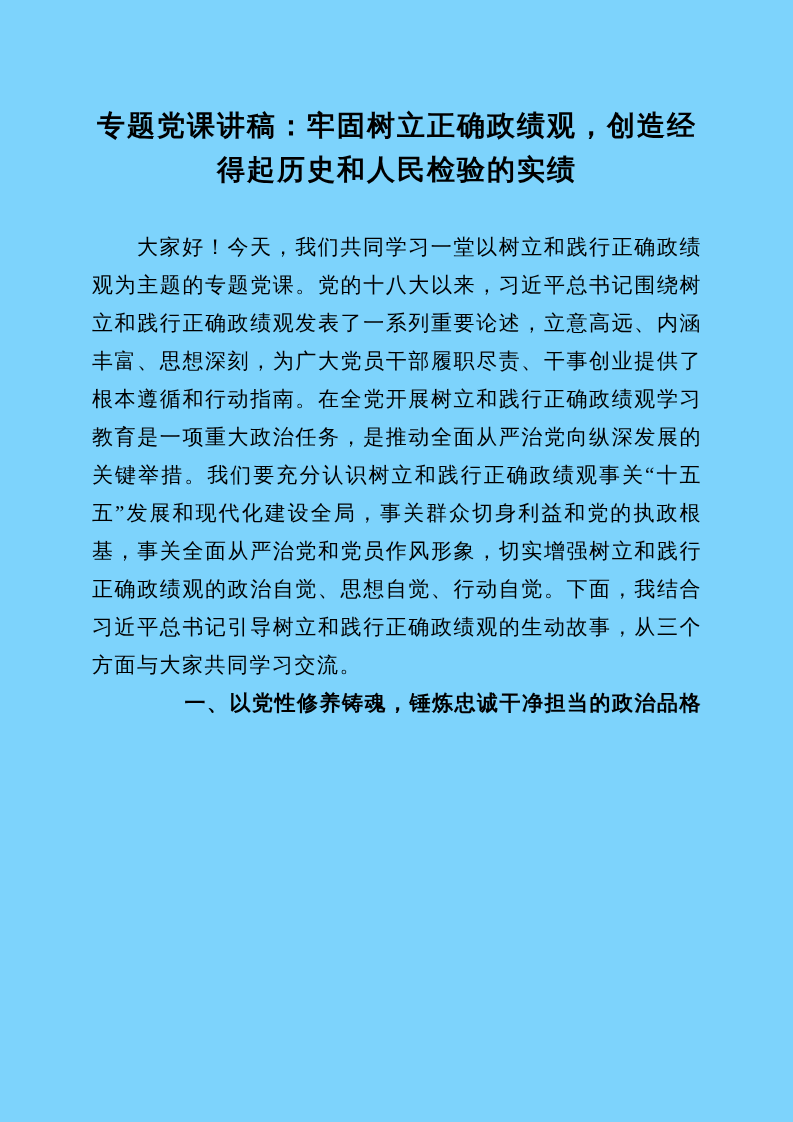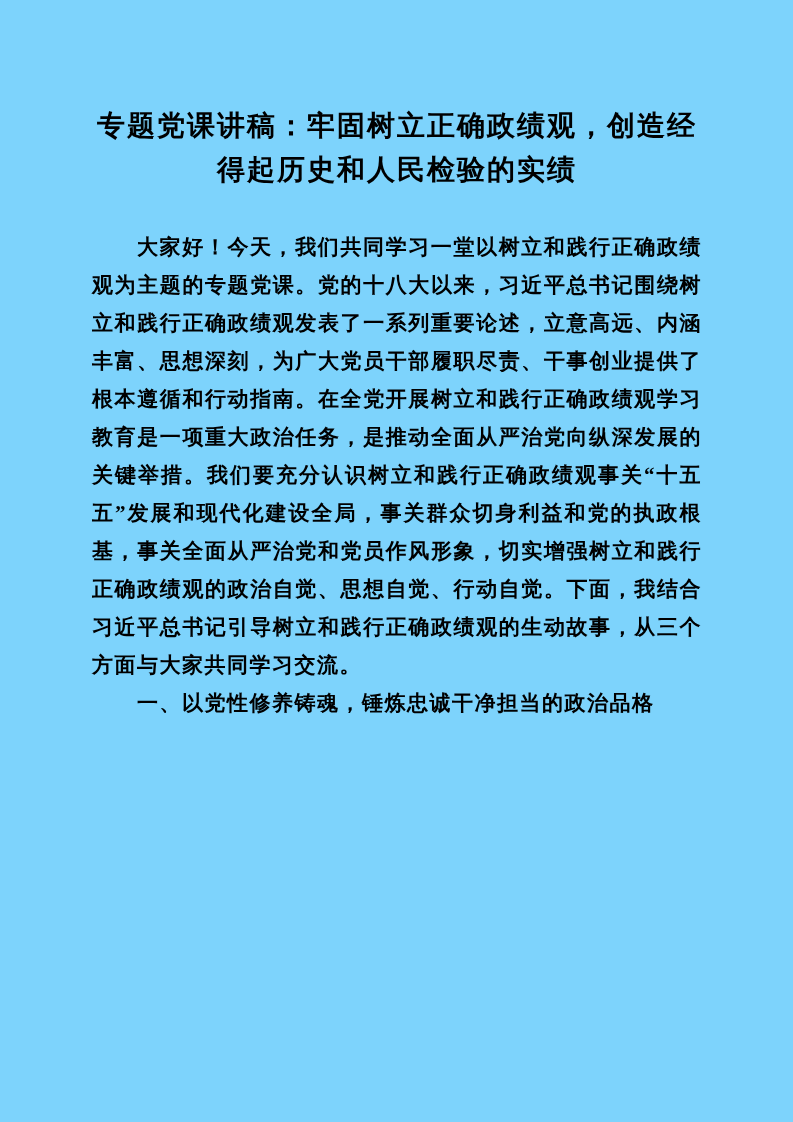--- a/index.html
+++ b/index.html
@@ -37,31 +37,30 @@
     font-family: "Liberation Serif", serif;
     font-size: 21px;
     line-height: 38px;
     letter-spacing: 1.5px;
     text-align: justify;
     text-justify: inter-character;
     color: #000000;
   }
   .para-indent {
     text-indent: 45px;
-    font-weight: bold;
   }
   .section-heading {
     margin: 0;
     font-family: "Liberation Sans", sans-serif;
     font-weight: bold;
     font-size: 21px;
     line-height: 38px;
     letter-spacing: 1.5px;
     text-indent: 45px;
-    text-align: left;
+    text-align: right;
     color: #000000;
   }
 </style>
 </head>
 <body>
 
 <div class="page">
   <div class="content">
     <h1 class="doc-title">专题党课讲稿：牢固树立正确政绩观，创造经得起历史和人民检验的实绩</h1>
     <div class="body-text">

